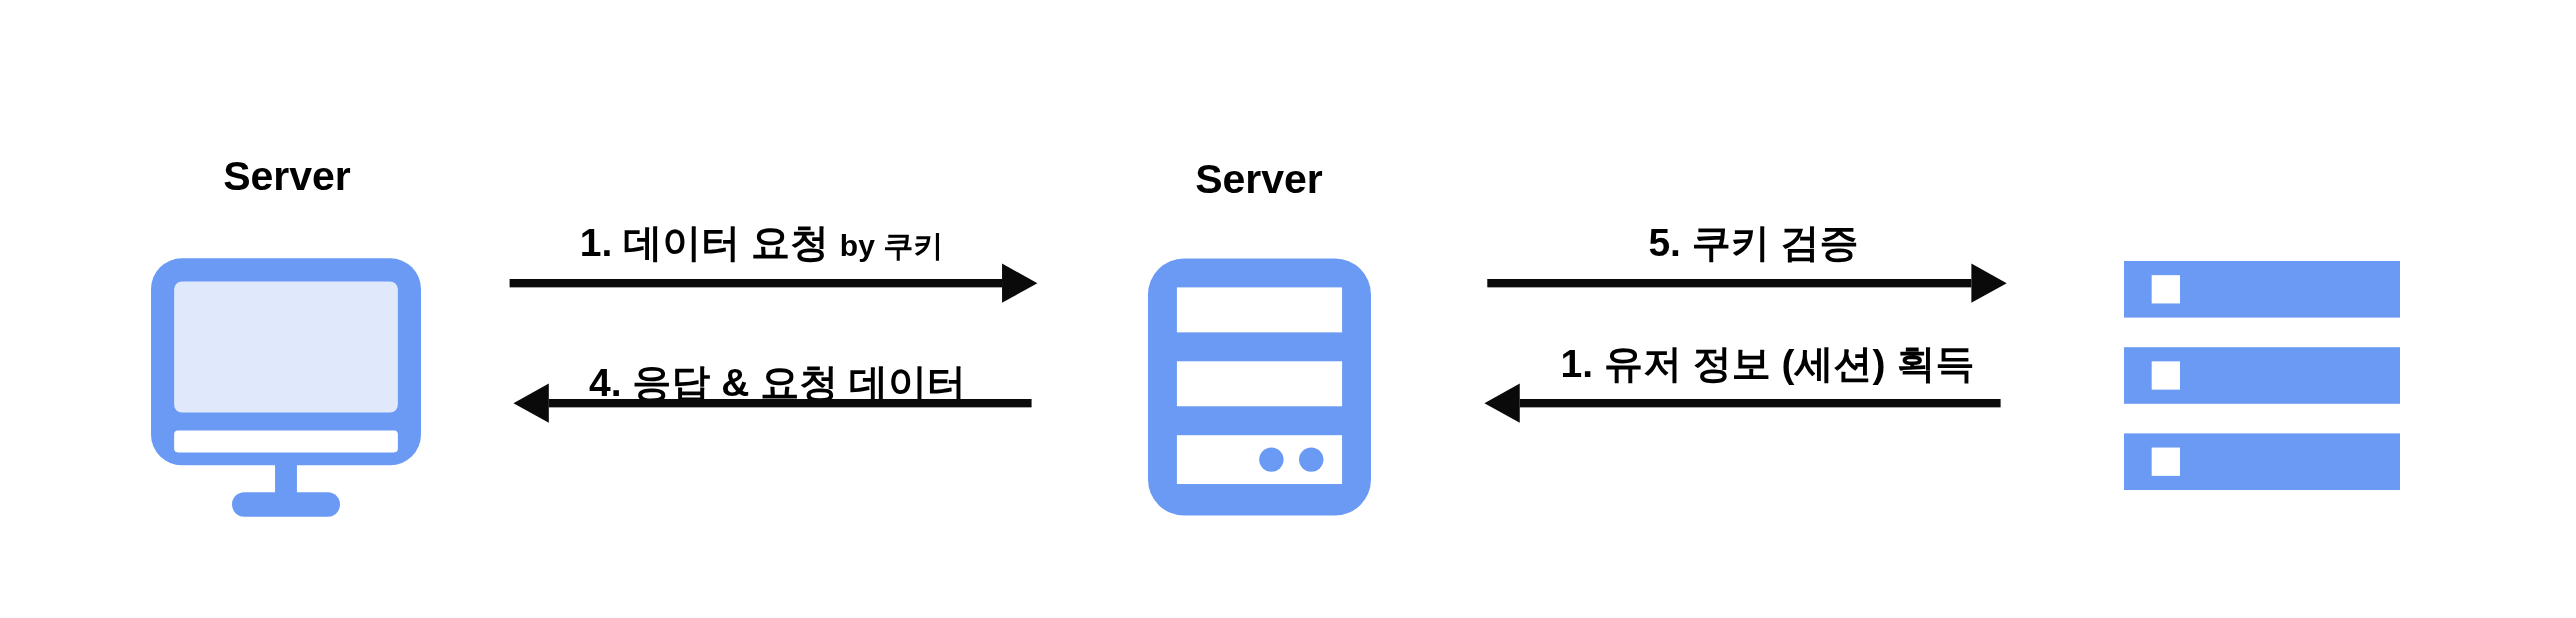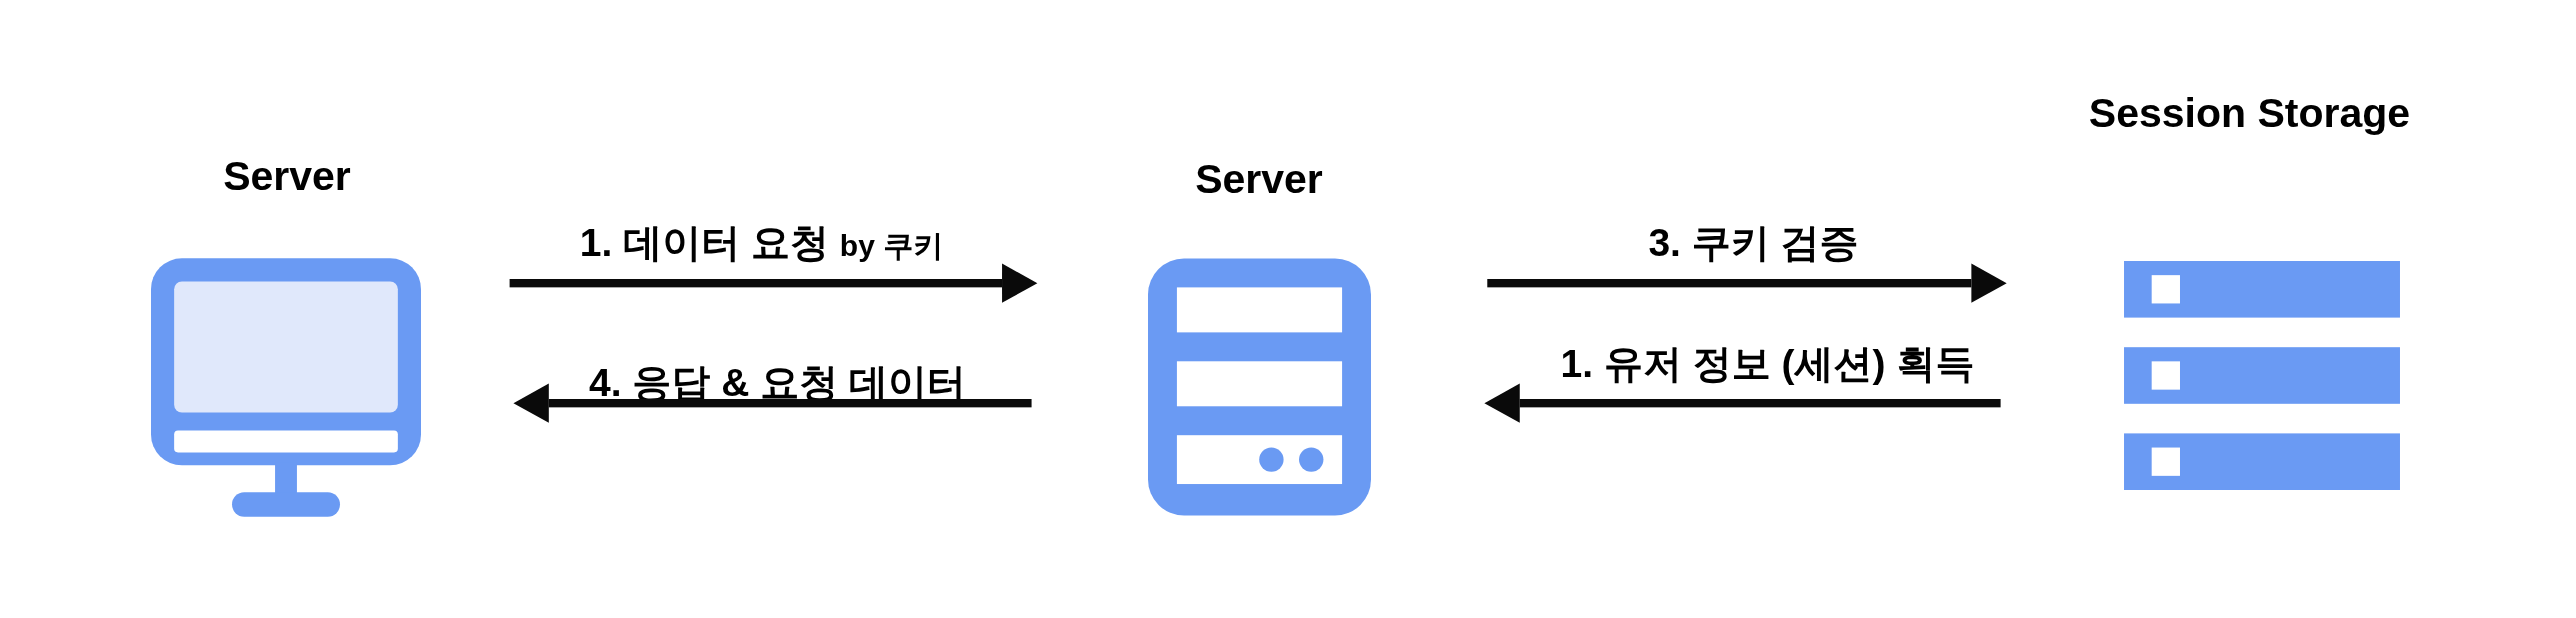--- a/index.html
+++ b/index.html
@@ -41,21 +41,20 @@
   .black { fill: var(--arrow_black, #0A0A0A); }
 </style>
 </head>
 <body style="--icon_blue: #6A9AF3; --screen_light: #E0E8FB; --arrow_black: #0A0A0A; --background: #FFFFFF;">
 
 <div class="node-label" style="left:158px; top:150px; width:258px;">Server</div>
 
 <div class="node-label" style="left:1130px; top:153px; width:258px;">Server</div>
 
 <div class="node-label storage-label" style="left:2024px; top:84px; width:451px;">
-  <span>Session Storage</span>
 </div>
 
 <svg style="left:151px; top:258px;" width="270" height="259" viewBox="0 0 420 402" aria-hidden="true">
   <rect class="blue" x="0" y="0" width="420" height="322" rx="48"></rect>
   <rect class="light" x="36" y="36" width="348" height="204" rx="12"></rect>
   <rect class="white" x="36" y="268" width="348" height="34" rx="6"></rect>
   <rect class="blue" x="193" y="318" width="34" height="52"></rect>
   <rect class="blue" x="126" y="364" width="168" height="38" rx="19"></rect>
 </svg>
 
@@ -85,21 +84,21 @@
   <rect class="black" x="0" y="28" width="766" height="13"></rect>
   <polygon class="black" points="766,4 821,34.5 766,65"></polygon>
 </svg>
 
 <div class="arrow-label" style="left:520px; top:359px; width:515px;">4. 응답 &amp; 요청 데이터</div>
 <svg style="left:513px; top:381px;" width="519" height="45" viewBox="0 0 806 70" aria-hidden="true">
   <polygon class="black" points="55,4 0,34.5 55,65"></polygon>
   <rect class="black" x="55" y="28" width="751" height="13"></rect>
 </svg>
 
-<div class="arrow-label" style="left:1496px; top:219px; width:515px;">3. 쿠키 검증</div>
+<div class="arrow-label" style="left:1496px; top:219px; width:515px;">5. 쿠키 검증</div>
 <svg style="left:1487px; top:261px;" width="520" height="45" viewBox="0 0 808 70" aria-hidden="true">
   <rect class="black" x="0" y="28" width="753" height="13"></rect>
   <polygon class="black" points="753,4 808,34.5 753,65"></polygon>
 </svg>
 
 <div class="arrow-label" style="left:1510px; top:340px; width:515px;">1. 유저 정보 (세션) 획득</div>
 <svg style="left:1484px; top:381px;" width="517" height="45" viewBox="0 0 803 70" aria-hidden="true">
   <polygon class="black" points="55,4 0,34.5 55,65"></polygon>
   <rect class="black" x="55" y="28" width="748" height="13"></rect>
 </svg>

